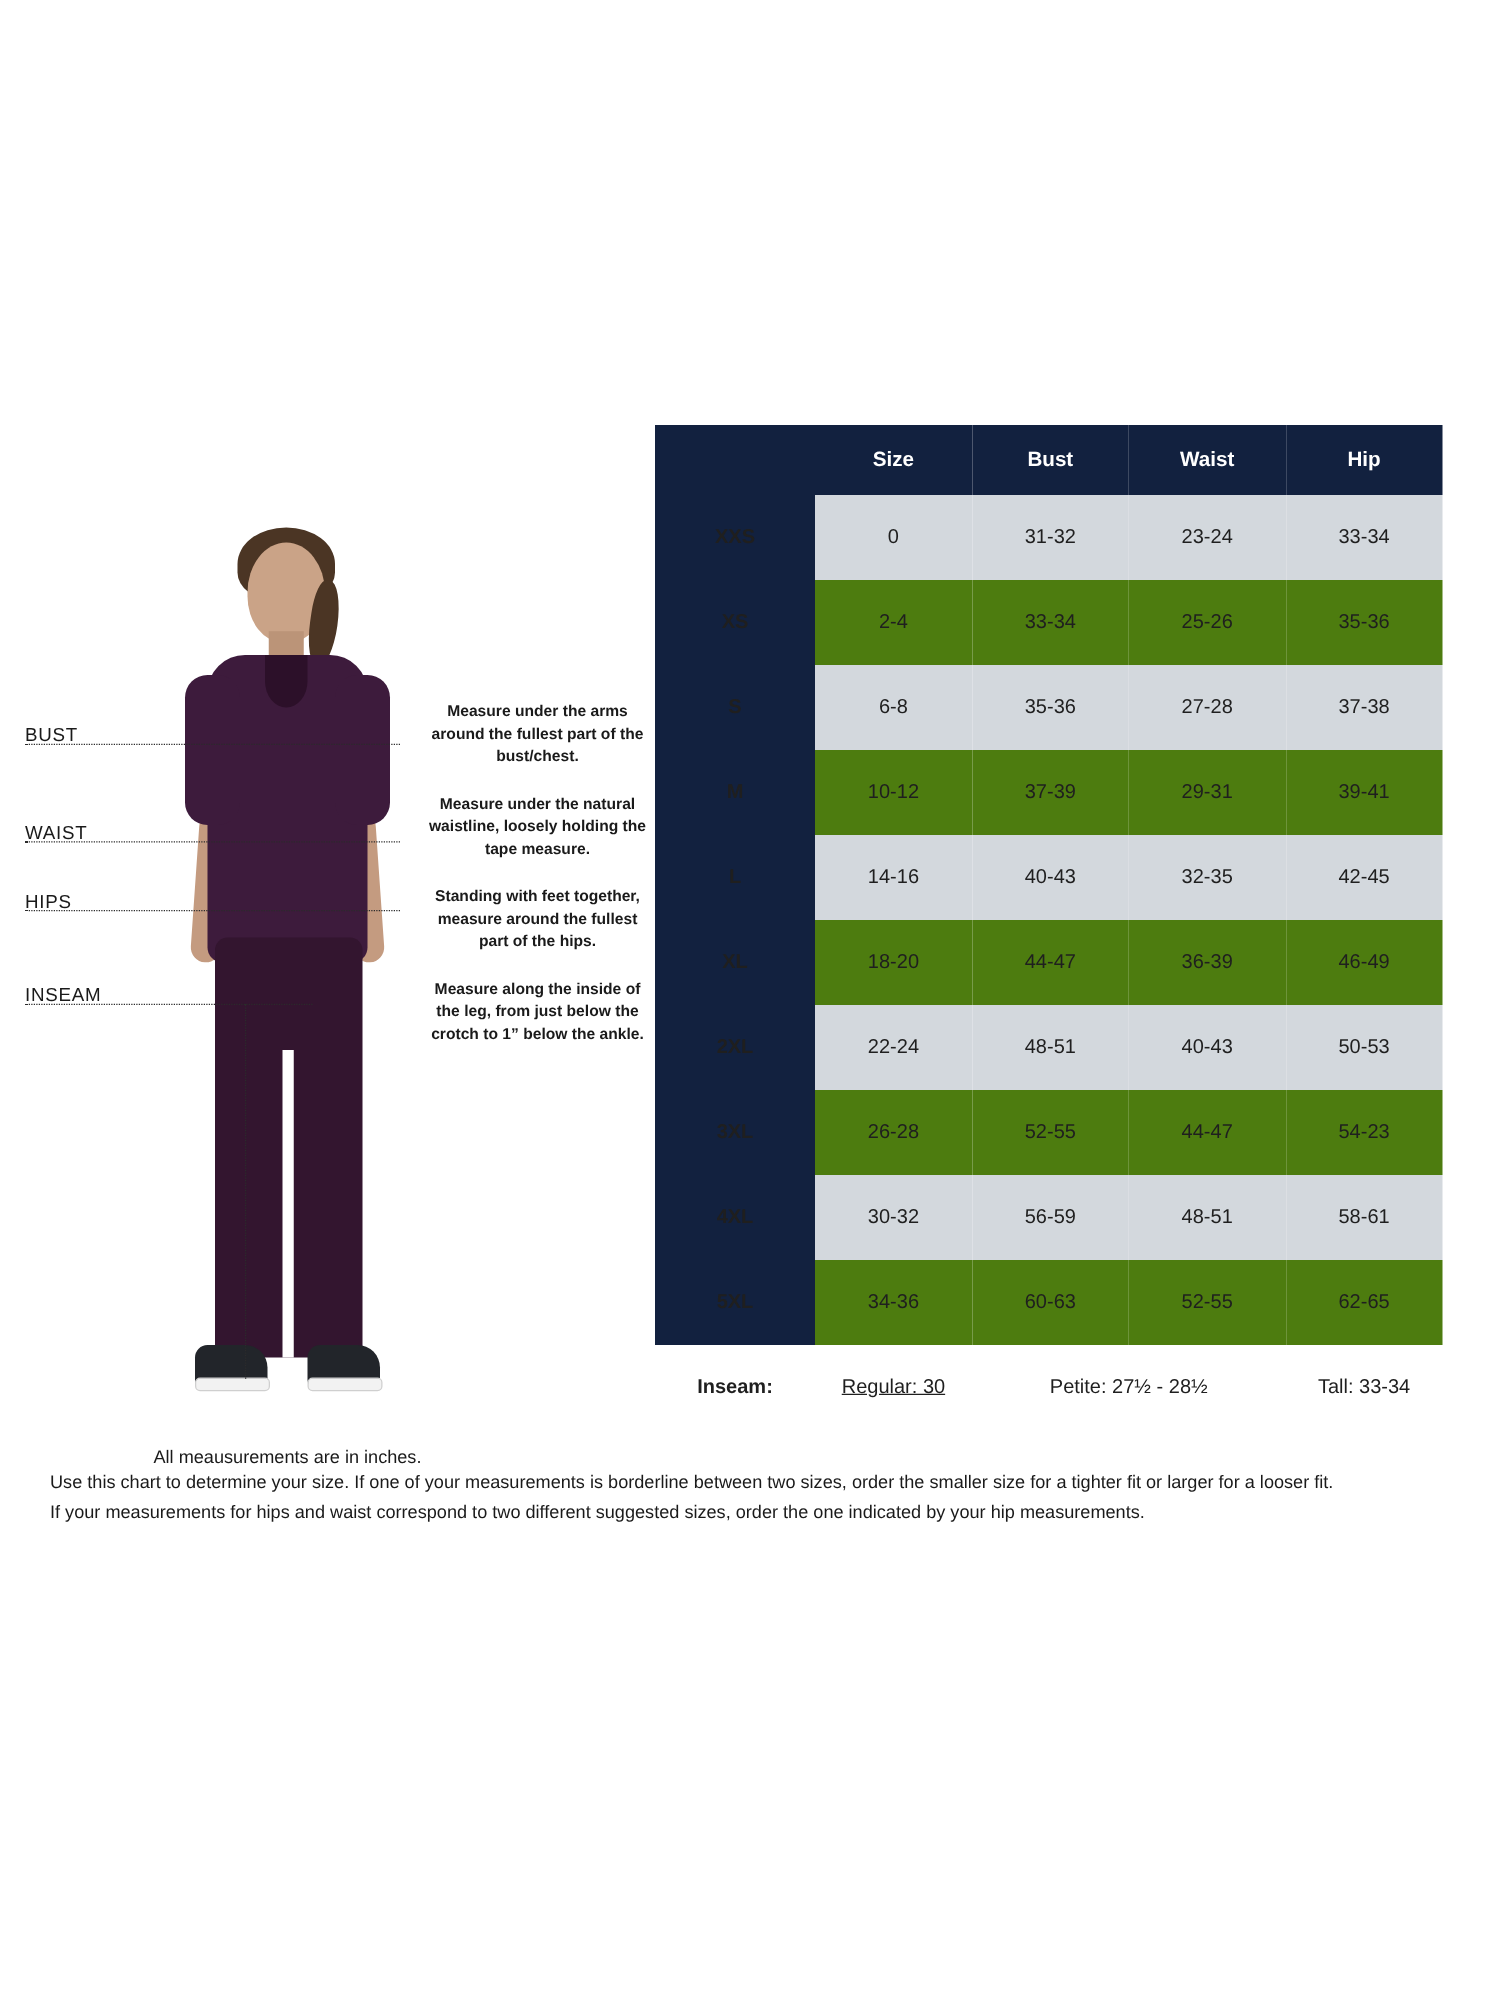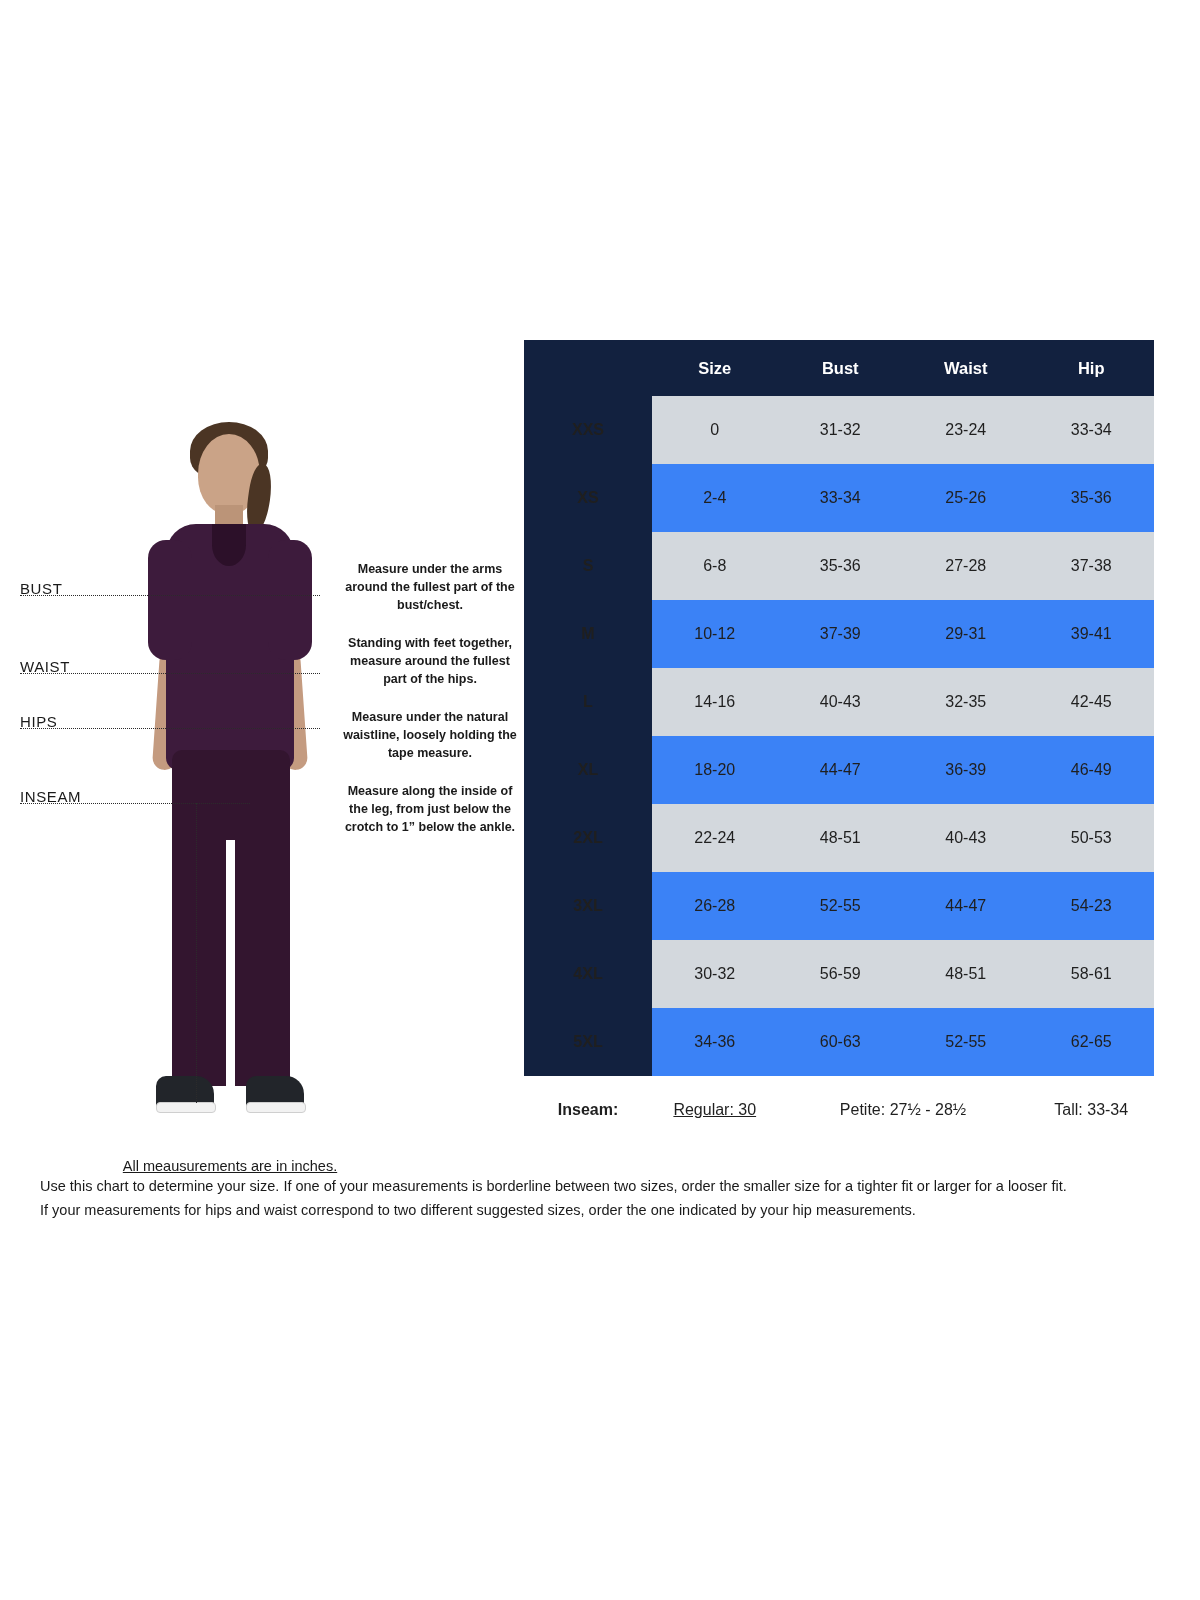--- a/index.html
+++ b/index.html
@@ -167,21 +167,20 @@
   }
 
   .units-note {
     position: absolute;
     left: 0;
     top: 738px;
     width: 420px;
     text-align: center;
     font-size: 14.5px;
     color: #1a1a1a;
-    text-decoration: underline;
   }
 
   
   .table-block {
     position: absolute;
     left: 524px;
     top: 340px;
     width: 636px;
   }
   .table-title {
@@ -213,21 +212,21 @@
     background: #12213f;
     color: #ffffff;
     font-weight: bold;
     font-size: 17px;
     width: 128px;
   }
   tr.row-alt td {
     background: #d3d8dd;
   }
   tr.row-plain td {
-    background: #3b82f6;
+    background: #4d7c0f;
   }
   .inseam-row td, .inseam-row th {
     background: #ffffff !important;
     height: 56px;
     font-size: 15.5px;
   }
   .inseam-row th {
     color: #1a1a1a;
     background: #ffffff !important;
     font-weight: bold;
@@ -281,22 +280,22 @@
   <div class="guide" style="left:0px; top:383px; width:230px;"></div>
   <div class="inseam-line" style="left:176px; top:383px; height:300px;"></div>
 
   <div class="guide-label" style="left:0px; top:160px;">BUST</div>
   <div class="guide-label" style="left:0px; top:238px;">WAIST</div>
   <div class="guide-label" style="left:0px; top:293px;">HIPS</div>
   <div class="guide-label" style="left:0px; top:368px;">INSEAM</div>
 
   <div class="tips">
     <div class="tip">Measure under the arms around the fullest part of the bust/chest.</div>
+    <div class="tip">Measure under the natural waistline, loosely holding the tape measure.</div>
     <div class="tip">Standing with feet together, measure around the fullest part of the hips.</div>
-    <div class="tip">Measure under the natural waistline, loosely holding the tape measure.</div>
     <div class="tip">Measure along the inside of the leg, from just below the crotch to 1” below the ankle.</div>
   </div>
 
   <div class="units-note">All meausurements are in inches.</div>
 </div>
 
 <div class="table-block">
 
   <table class="size-chart">
     <thead>

